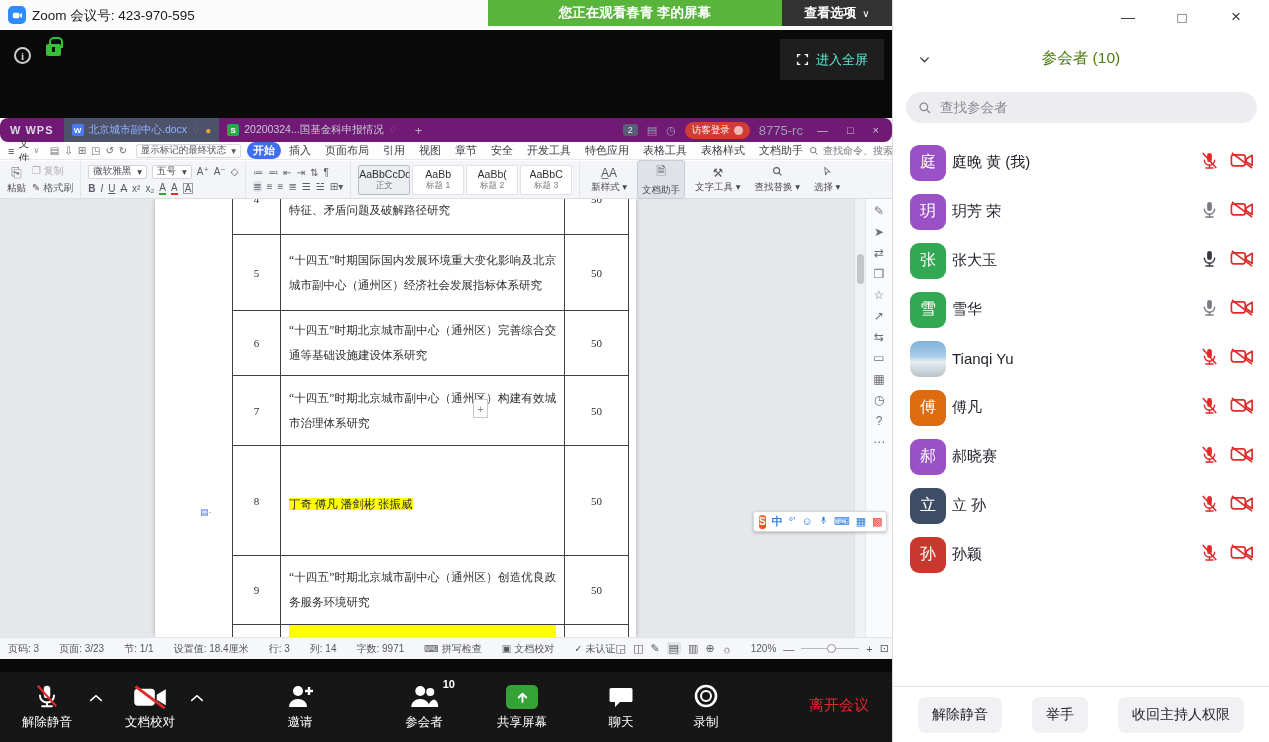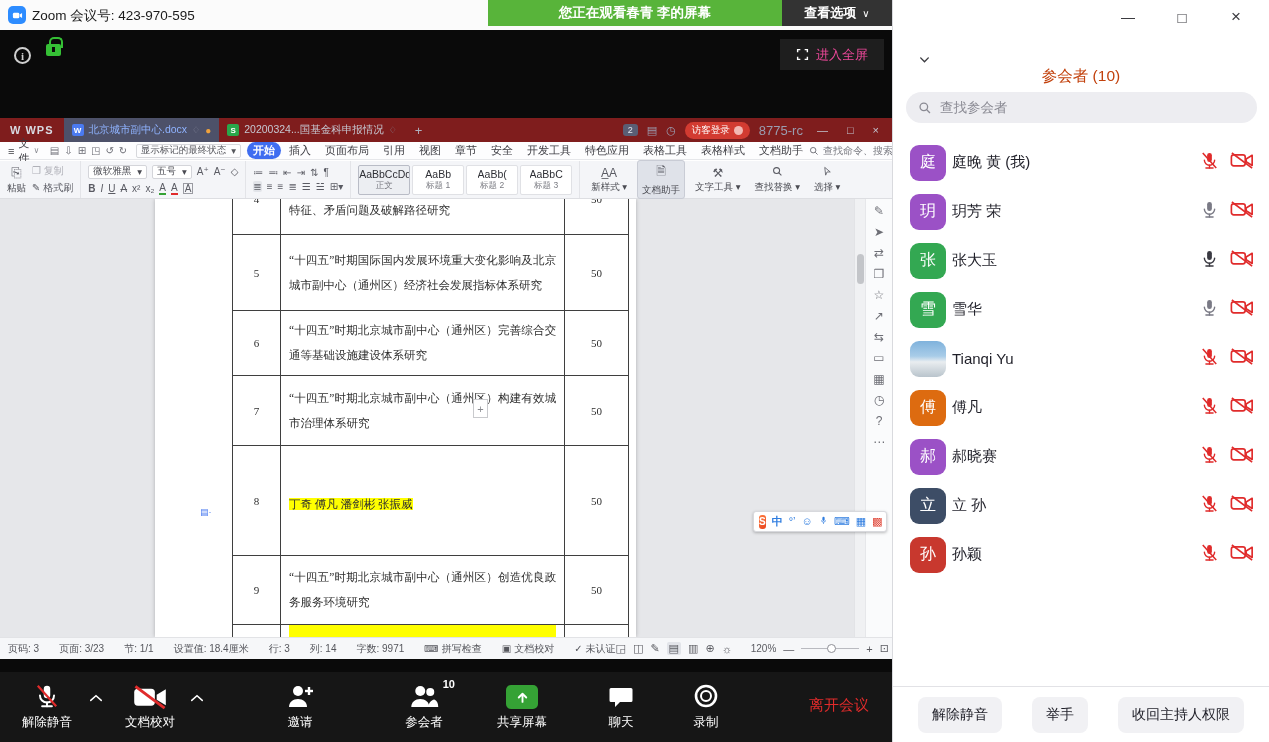--- a/index.html
+++ b/index.html
@@ -19,26 +19,26 @@
   .view-options .caret{font-size:10px;font-weight:normal;}
 
   
   .share-area{position:absolute;left:0;top:30px;width:892px;height:642px;background:#0a0a0a;}
   .info-icon{position:absolute;left:14px;top:17px;width:17px;height:17px;border:2px solid #cfcfcf;border-radius:50%;
              color:#cfcfcf;font-size:11px;font-weight:bold;display:flex;align-items:center;justify-content:center;font-family:"Liberation Serif",serif;}
   .lock-icon{position:absolute;left:46px;top:14px;width:15px;height:12px;background:#35c035;border-radius:2px;}
   .lock-icon:before{content:"";position:absolute;left:2.5px;top:-7px;width:10px;height:9px;border:2.5px solid #35c035;
                     border-bottom:none;border-radius:5px 5px 0 0;}
   .lock-icon:after{content:"";position:absolute;left:6px;top:3px;width:3px;height:5px;background:#0a0a0a;}
-  .fullscreen-btn{position:absolute;left:780px;top:9px;width:104px;height:31px;background:#1e1e1e;color:#ec4899;
+  .fullscreen-btn{position:absolute;left:780px;top:9px;width:104px;height:41px;background:#1e1e1e;color:#5eead4;
                   font-size:13px;display:flex;align-items:center;justify-content:center;gap:7px;cursor:pointer;}
 
   
   .wps{position:absolute;left:0;top:118px;width:892px;height:541px;background:#fff;font-size:11px;}
-  .wps-titlebar{position:absolute;left:0;top:0;width:100%;height:24px;background:#7f1d1d;display:flex;align-items:center;color:#c6c8d2;}
+  .wps-titlebar{position:absolute;left:0;top:0;width:100%;height:24px;background:#701a75;display:flex;align-items:center;color:#c6c8d2;border-radius:8px;}
   .wps-logo{padding:0 10px;font-size:11px;font-weight:bold;color:#d8dae2;letter-spacing:1px;white-space:nowrap;}
   .wps-tab{height:24px;display:flex;align-items:center;gap:5px;padding:0 8px;font-size:10.5px;white-space:nowrap;cursor:pointer;}
   .wps-tab.active{background:#4d5169;color:#8fb3ff;}
   .wps-tab .ticon{width:12px;height:12px;border-radius:2px;display:flex;align-items:center;justify-content:center;
                   font-size:8px;font-weight:bold;color:#fff;}
   .ticon.doc{background:#4a7af0;}
   .ticon.sheet{background:#2aa74a;}
   .tab-pin{color:#8a8da0;font-size:9px;}
   .tab-dot{color:#f0a23c;font-size:10px;}
   .tab-new{padding:0 10px;color:#aeb1bf;font-size:13px;cursor:pointer;}
@@ -146,21 +146,21 @@
   .tb-i0{left:47px;} .tb-c0{left:96px;} .tb-i1{left:150px;} .tb-c1{left:197px;}
   .tb-i2{left:300px;} .tb-i3{left:424px;} .tb-i4{left:522px;} .tb-i5{left:621px;} .tb-i6{left:706px;}
   .leave-btn{left:839px;}
 
   
   .panel{position:absolute;left:892px;top:0;width:377px;height:742px;background:#fff;border-left:1px solid #d9dade;}
   .win-controls{position:absolute;right:6px;top:0;height:34px;display:flex;align-items:center;}
   .wc{width:54px;text-align:center;color:#3b3b40;font-size:14px;cursor:pointer;}
   .panel-header{position:absolute;left:0;top:48px;width:100%;height:26px;}
   .ph-chevron{position:absolute;left:25px;top:4px;cursor:pointer;}
-  .ph-title{position:absolute;left:0;top:18px;width:100%;text-align:center;font-size:15.5px;color:#c2410c;font-weight:500;}
+  .ph-title{position:absolute;left:0;top:0;width:100%;text-align:center;font-size:15.5px;color:#4d7c0f;font-weight:500;}
   .search-box{position:absolute;left:13px;top:92px;width:351px;height:31px;background:#ededf1;border-radius:16px;
               display:flex;align-items:center;gap:8px;padding:0 12px;cursor:text;}
   .search-ph{color:#8a8a93;font-size:13.5px;}
   .plist{position:absolute;left:0;top:138px;width:100%;height:548px;overflow:hidden;}
   .p-row{position:relative;height:49px;display:flex;align-items:center;padding-left:17px;cursor:pointer;}
   .avatar{width:36px;height:36px;border-radius:9px;flex:0 0 36px;display:flex;align-items:center;justify-content:center;
           color:#fff;font-size:16px;overflow:hidden;}
   .avatar.photo-face{background:radial-gradient(circle at 50% 38%,#d8b08c 0%,#a87c5a 34%,#5a4632 68%,#2f2a22 100%);}
   .avatar.photo-landscape{background:linear-gradient(180deg,#7fb2dc 0%,#a8cce8 42%,#e9edf0 58%,#b9c4cc 100%);}
   .p-name{margin-left:6px;font-size:15px;color:#1f1f28;white-space:nowrap;}

